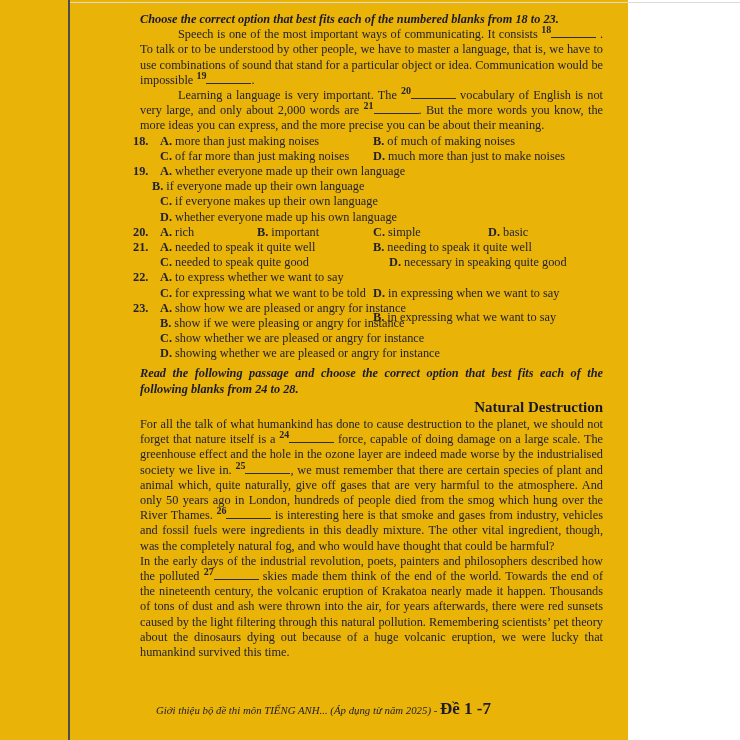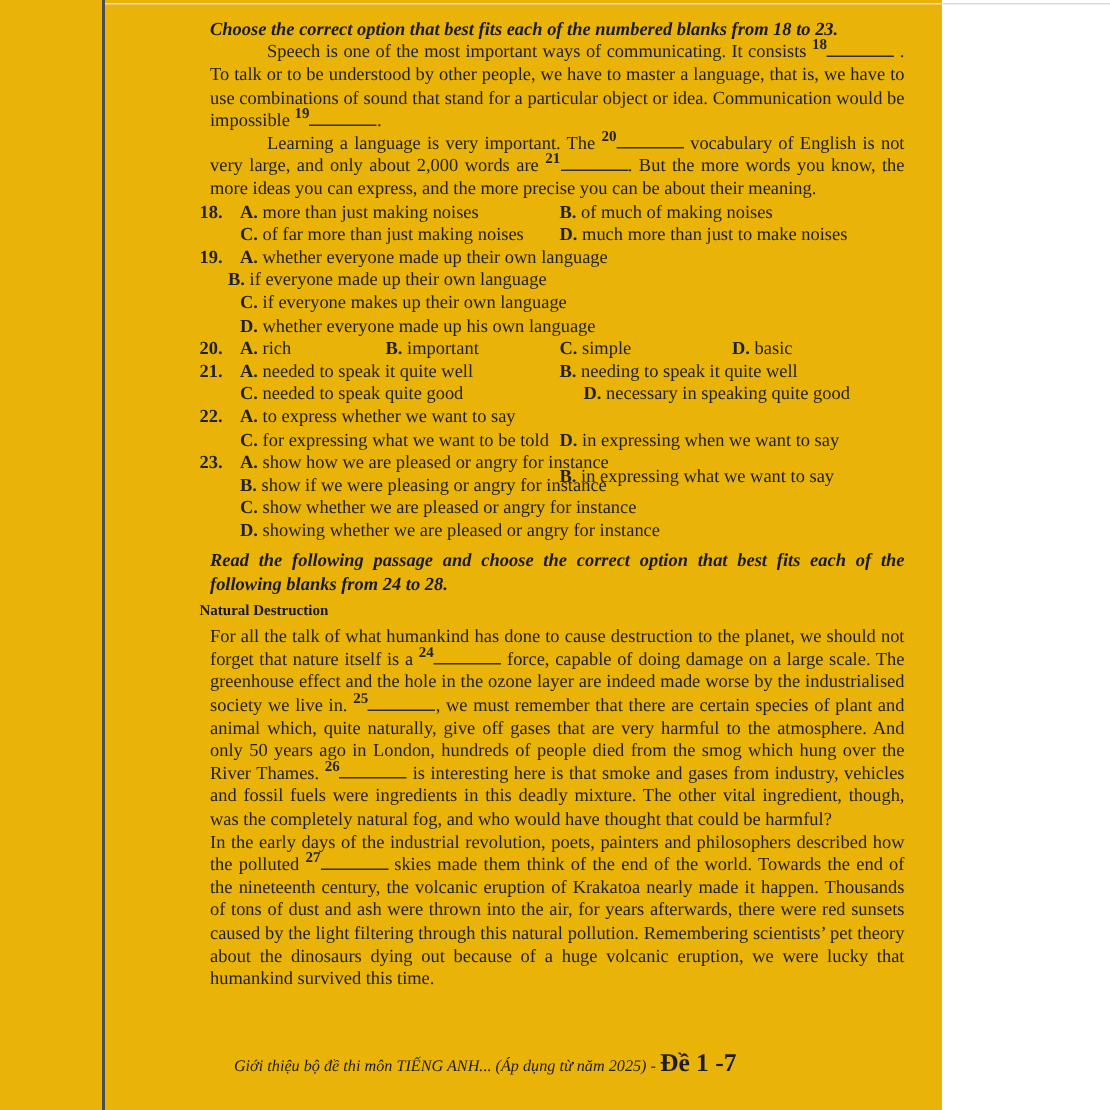--- a/index.html
+++ b/index.html
@@ -5,21 +5,21 @@
   html,body{margin:0;padding:0;background:#ffffff;}
   body{width:740px;height:740px;overflow:hidden;font-family:"Liberation Serif",serif;}
   .canvas{position:relative;width:628px;height:740px;background:#eab308;color:#22222e;}
   .vrule{position:absolute;left:68px;top:0;width:2px;height:740px;background:#4d4d4d;}
   .hrule{position:absolute;left:70px;top:2px;width:670px;height:1px;background:#dddbd6;}
   .content{position:absolute;left:133px;top:12px;width:470px;font-size:12.3px;line-height:15.2px;}
   .para{margin:0;text-align:justify;padding-left:7px;color:#22222e;}
   .para.ind{text-indent:38px;}
   .instr{margin:0;padding-left:7px;font-weight:bold;font-style:italic;text-align:justify;color:#1a1a2e;}
   .instr2{margin-top:5px;}
-  .title{margin:3px 0 2px 0;text-align:left;font-weight:bold;font-size:10px;color:#17172a;}
+  .title{margin:3px 0 2px 0;text-align:right;font-weight:bold;font-size:15px;color:#17172a;}
   sup.n{font-weight:bold;font-size:10px;line-height:0;}
   .blank{display:inline-block;width:45px;height:10px;border-bottom:1.2px solid #2c2c3a;}
   .gap{display:inline-block;width:26px;}
   .src-i{font-style:italic;}
   .question{position:relative;}
   .qnum{position:absolute;left:0;top:0;font-weight:bold;}
   .qrow{position:relative;height:15.2px;white-space:nowrap;}
   .qcell{position:absolute;top:0;}
   .qlabel{font-weight:bold;}
   .footer{position:absolute;top:699px;right:137px;white-space:nowrap;font-size:10.8px;color:#1c1c2a;}

